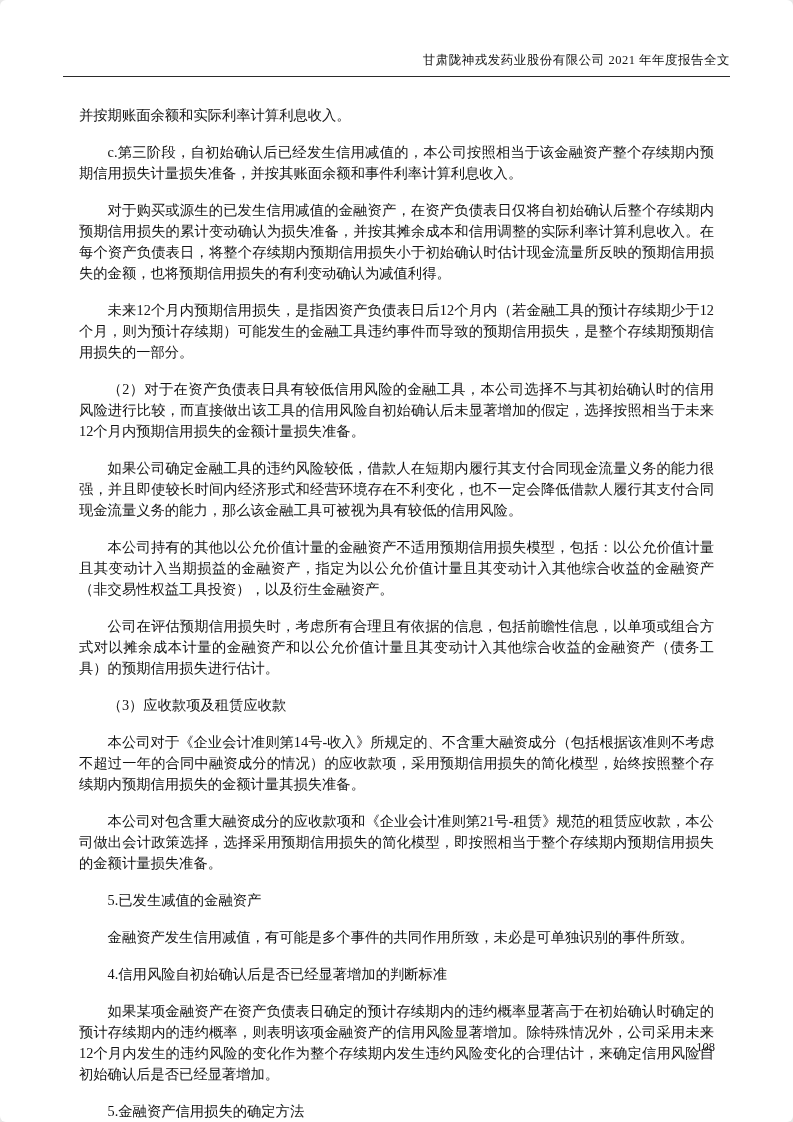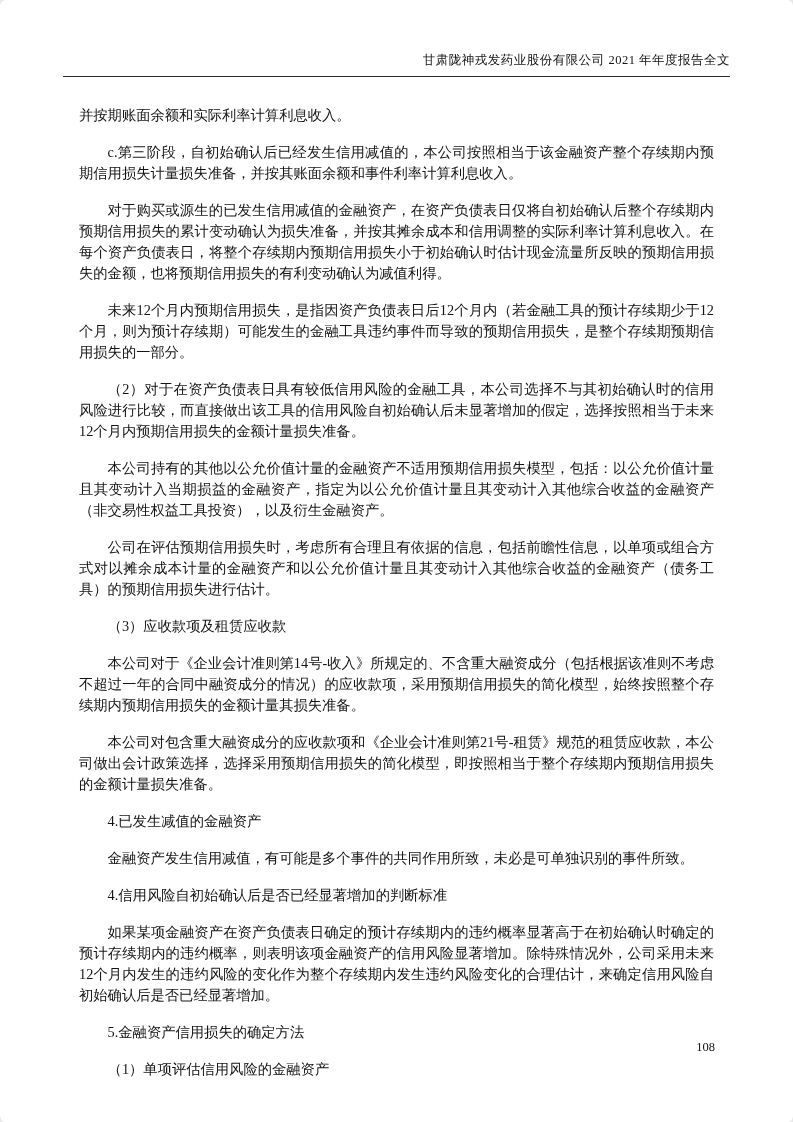--- a/index.html
+++ b/index.html
@@ -64,26 +64,27 @@
   <div class="header">
     <span>甘肃陇神戎发药业股份有限公司 2021 年年度报告全文</span>
   </div>
 
   <div class="content" id="content">
       <p class="no-indent">并按期账面余额和实际利率计算利息收入。</p>
       <p>c.第三阶段，自初始确认后已经发生信用减值的，本公司按照相当于该金融资产整个存续期内预期信用损失计量损失准备，并按其账面余额和事件利率计算利息收入。</p>
       <p>对于购买或源生的已发生信用减值的金融资产，在资产负债表日仅将自初始确认后整个存续期内预期信用损失的累计变动确认为损失准备，并按其摊余成本和信用调整的实际利率计算利息收入。在每个资产负债表日，将整个存续期内预期信用损失小于初始确认时估计现金流量所反映的预期信用损失的金额，也将预期信用损失的有利变动确认为减值利得。</p>
       <p>未来12个月内预期信用损失，是指因资产负债表日后12个月内（若金融工具的预计存续期少于12个月，则为预计存续期）可能发生的金融工具违约事件而导致的预期信用损失，是整个存续期预期信用损失的一部分。</p>
       <p>（2）对于在资产负债表日具有较低信用风险的金融工具，本公司选择不与其初始确认时的信用风险进行比较，而直接做出该工具的信用风险自初始确认后未显著增加的假定，选择按照相当于未来12个月内预期信用损失的金额计量损失准备。</p>
+      <p>如果公司确定金融工具的违约风险较低，借款人在短期内履行其支付合同现金流量义务的能力很强，并且即使较长时间内经济形式和经营环境存在不利变化，也不一定会降低借款人履行其支付合同现金流量义务的能力，那么该金融工具可被视为具有较低的信用风险。</p>
       <p>本公司持有的其他以公允价值计量的金融资产不适用预期信用损失模型，包括：以公允价值计量且其变动计入当期损益的金融资产，指定为以公允价值计量且其变动计入其他综合收益的金融资产（非交易性权益工具投资），以及衍生金融资产。</p>
       <p>公司在评估预期信用损失时，考虑所有合理且有依据的信息，包括前瞻性信息，以单项或组合方式对以摊余成本计量的金融资产和以公允价值计量且其变动计入其他综合收益的金融资产（债务工具）的预期信用损失进行估计。</p>
       <p>（3）应收款项及租赁应收款</p>
       <p>本公司对于《企业会计准则第14号-收入》所规定的、不含重大融资成分（包括根据该准则不考虑不超过一年的合同中融资成分的情况）的应收款项，采用预期信用损失的简化模型，始终按照整个存续期内预期信用损失的金额计量其损失准备。</p>
       <p>本公司对包含重大融资成分的应收款项和《企业会计准则第21号-租赁》规范的租赁应收款，本公司做出会计政策选择，选择采用预期信用损失的简化模型，即按照相当于整个存续期内预期信用损失的金额计量损失准备。</p>
-      <p>4.已发生减值的金融资产</p>
+      <p>5.已发生减值的金融资产</p>
       <p>金融资产发生信用减值，有可能是多个事件的共同作用所致，未必是可单独识别的事件所致。</p>
       <p>4.信用风险自初始确认后是否已经显著增加的判断标准</p>
       <p>如果某项金融资产在资产负债表日确定的预计存续期内的违约概率显著高于在初始确认时确定的预计存续期内的违约概率，则表明该项金融资产的信用风险显著增加。除特殊情况外，公司采用未来12个月内发生的违约风险的变化作为整个存续期内发生违约风险变化的合理估计，来确定信用风险自初始确认后是否已经显著增加。</p>
       <p>5.金融资产信用损失的确定方法</p>
       <p>（1）单项评估信用风险的金融资产</p>
     </div>
 
   <div class="page-number">108</div>
 </div>
 

